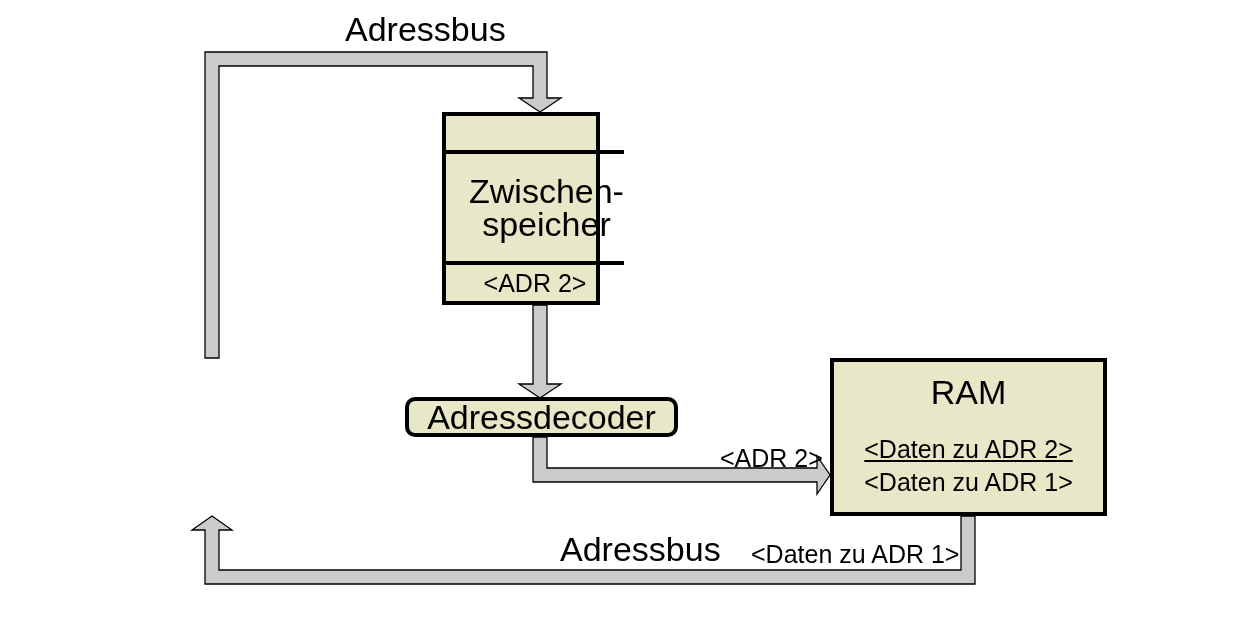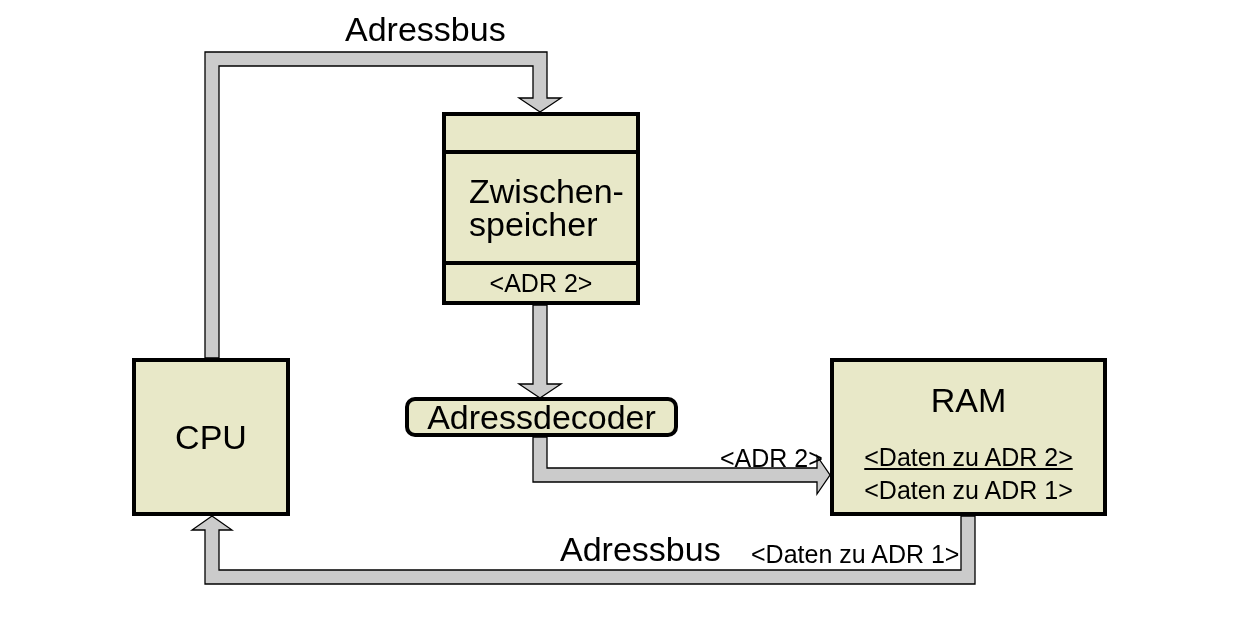--- a/index.html
+++ b/index.html
@@ -46,42 +46,43 @@
   .small-text { font-size: 25px; line-height: 30px; }
   .label {
     position: absolute;
     white-space: nowrap;
     margin-left: 39px;
   }
   
   #cpu { left: 132px; top: 358px; width: 158px; height: 158px; }
   
   #buffer {
-    left: 442px; top: 112px; width: 198px; height: 193px;
+    left: 442px; top: 112px; width: 158px; height: 193px;
     display: grid;
     grid-template-rows: 34px 1fr 36px;
+    text-align: center;
   }
   #buffer .slot-top { border-bottom: 0; }
   #buffer .name-rows {
     border-top: 4px solid var(--outline);
     border-bottom: 4px solid var(--outline);
     display: flex;
     flex-direction: column;
     justify-content: center;
     padding-left: 23px;
   }
   
   #decoder { left: 405px; top: 397px; width: 273px; height: 40px; border-radius: 10px; }
   
   #ram {
     left: 830px; top: 358px; width: 277px; height: 158px;
     display: flex;
     flex-direction: column;
     align-items: center;
-    padding-top: 16px;
+    padding-top: 8px;
   }
   #ram .ram-title { height: 44px; display: flex; align-items: center; }
   #ram .ram-entry { height: 33px; display: flex; align-items: center; }
   #ram .ram-entry.first { margin-top: 18px; text-decoration: underline; }
   
   #adressbus-label { left: 306px; top: 13px; }
   #datenbus-label  { left: 521px; top: 533px; }
   #datenbus-payload { left: 712px; top: 539px; }
   #adr2-payload     { left: 681px; top: 443px; }
 </style>
@@ -90,23 +91,20 @@
 
 <div id="canvas">
 
   <svg id="bus-layer" viewBox="0 0 1234 617" xmlns="http://www.w3.org/2000/svg">
     <polygon points="205,358 205,52 547,52 547,98 561,98 540,112 519,98 533,98 533,66 219,66 219,358"></polygon>
     <polygon points="533,305 547,305 547,384 561,384 540,398 519,384 533,384"></polygon>
     <polygon points="533,437 547,437 547,468 817,468 817,456 830,475 817,494 817,482 533,482"></polygon>
     <polygon points="961,516 975,516 975,584 205,584 205,530 192,530 212,516 232,530 219,530 219,570 961,570"></polygon>
   </svg>
 
-  <div id="cpu" class="node center">
-    <span class="big-text">CPU</span>
-  </div>
 
   <div id="buffer" class="node">
     <div class="slot-top"></div>
     <div class="name-rows big-text">
       <span>Zwischen-</span>
       <span>speicher</span>
     </div>
     <div class="center small-text">&lt;ADR 2&gt;</div>
   </div>
 

